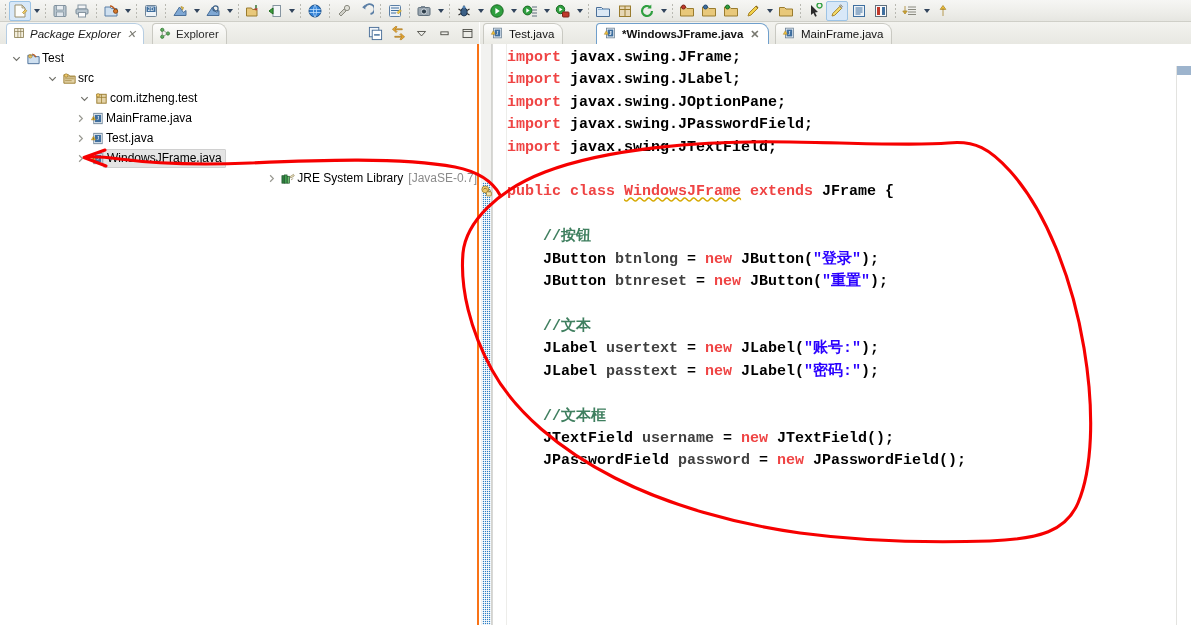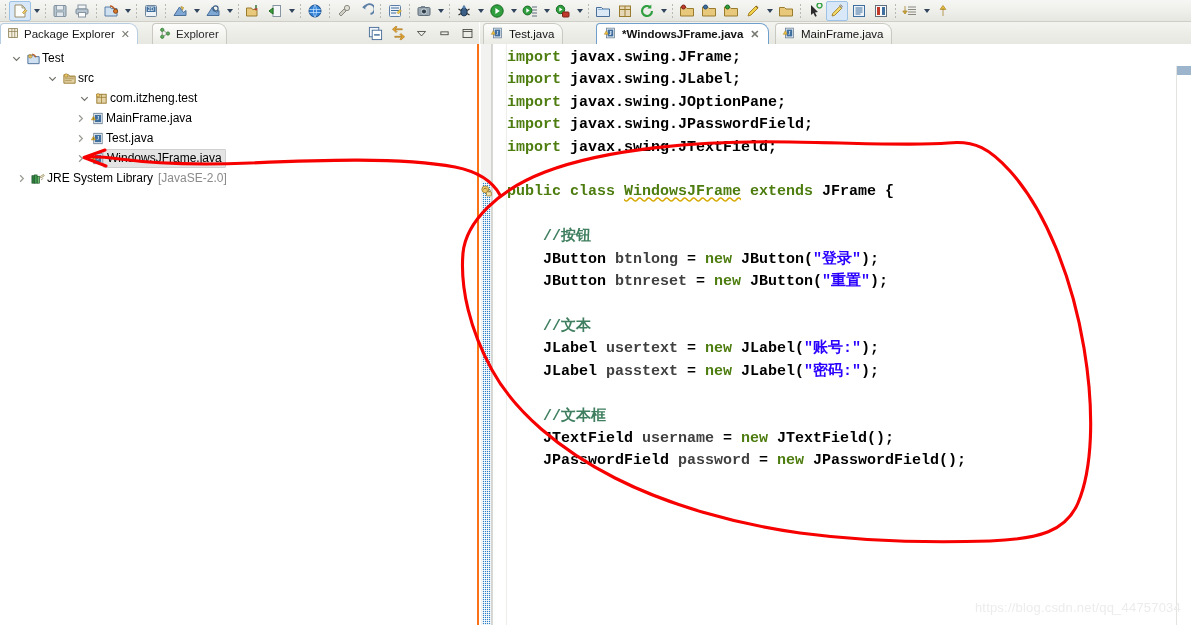--- a/index.html
+++ b/index.html
@@ -71,25 +71,26 @@
   }
   .vtab {
     position: absolute; top: 1px; height: 21px;
     display: flex; align-items: center; gap: 4px;
     padding: 0 7px 0 6px;
     font-size: 11.5px; color: #1a1a1a;
     box-sizing: border-box;
     white-space: nowrap;
   }
   .vtab.active {
-    left: 0;
+    left: 6px;
     background: #ffffff;
     border: 1px solid #b6cde2;
     border-bottom: none;
     border-radius: 4px 9px 0 0;
+    font-style: italic;
   }
   .vtab.inactive {
     left: 152px;
     background: linear-gradient(to bottom,#fdfdfc,#ececE6);
     border: 1px solid #c9c9c2;
     border-bottom: none;
     border-radius: 4px 9px 0 0;
     color: #2b2b2b;
   }
   .vtab-close {
@@ -190,21 +191,21 @@
     font-family: "Liberation Mono","DejaVu Sans Mono", monospace;
     font-size: 15px;
     line-height: 22.4px;
     font-weight: bold;
     color: #000000;
     white-space: pre;
     padding-top: 3px;
     box-sizing: border-box;
     overflow: hidden;
   }
-  .kw  { color: #4d7c0f; }
+  .kw  { color: #ef4444; }
   .cm  { color: #3f7f5f; font-weight: bold; }
   .str { color: #2a00ff; }
   .fld { color: #404040; }
   .warnname {
     text-decoration: underline wavy #d6a800;
     text-decoration-skip-ink: none;
     margin-top: 14px;
   }
   .right-ruler {
     position:absolute; right:0; top:22px; width:14px; height:581px;
@@ -646,37 +647,37 @@
             <rect x="4" y="2.5" width="9" height="11" fill="#ffffff" stroke="#6f8599"></rect>
             <rect x="5.2" y="4" width="6.6" height="8" fill="#3f6f9f"></rect>
             <text x="8.5" y="10" font-size="6.5" fill="#fff" text-anchor="middle" font-family="Liberation Serif, serif">J</text>
             <path d="M1.5 9.5l2.2-4 2.2 4z" fill="#f2c33a" stroke="#a8852c" stroke-width=".6"></path>
             <path d="M3.7 7v1.4M3.7 9v.5" stroke="#4a3a0a" stroke-width=".7"></path>
           </svg>
         </span>
         <span class="lbl">WindowsJFrame.java</span>
       </div>
 
-      <div class="row" style="padding-left:13px;">
+      <div class="row" style="padding-left:30px;justify-content:flex-end;">
         <span class="twisty">
           <svg width="11" height="11" viewBox="0 0 12 12">
               <path d="M4.5 2.5L8 6l-3.5 3.5" fill="none" stroke="#9a9a92" stroke-width="1.3"></path>
             </svg>
         </span>
         <span class="ticon">
           <svg width="16" height="15" viewBox="0 0 16 16">
             <rect x="1.5" y="5" width="2.6" height="8" fill="#2f7a3f" stroke="#1d5228" stroke-width=".7"></rect>
             <rect x="4.4" y="4.2" width="2.6" height="8.8" fill="#3f9f4f" stroke="#1d5228" stroke-width=".7"></rect>
             <rect x="7.3" y="5.6" width="2.4" height="7.4" fill="#6fbf6f" stroke="#1d5228" stroke-width=".7"></rect>
             <path d="M10.2 6l3.6-2.4.9 1.5-3.6 2.4z" fill="#f2e8c8" stroke="#8a7d52" stroke-width=".7"></path>
             <path d="M11.2 9.5l2.4-1.6" stroke="#8a7d52" stroke-width=".7"></path>
           </svg>
         </span>
         <span class="lbl">JRE System Library</span>
-        <span class="lbl dim" style="margin-left:5px;">[JavaSE-2.0]</span>
+        <span class="lbl dim" style="margin-left:5px;">[JavaSE-0.7]</span>
       </div>
 
     </div>
   </div>
 
   <div class="editor">
 
     <div class="edtabs">
       <div class="etab t0">
         <span>
@@ -755,14 +756,13 @@
              C 470 330, 460 288, 463 253 Z" fill="none" stroke="#f60000" stroke-width="3.1" stroke-linecap="round" stroke-linejoin="round"></path>
 
     <path d="M500 195
              C 493 182, 480 172, 455 167
              C 400 157, 320 160, 250 163
              C 200 165, 150 163, 120 159
              C 104 157, 95 156, 88 157" fill="none" stroke="#f60000" stroke-width="3.1" stroke-linecap="round"></path>
     <path d="M105 150 L84 157.5 L106 166" fill="none" stroke="#f60000" stroke-width="3.1" stroke-linecap="round" stroke-linejoin="round"></path>
   </svg>
 
-  <div class="watermark">https://blog.csdn.net/qq_44757034</div>
 </div>
 
 </body></html>

